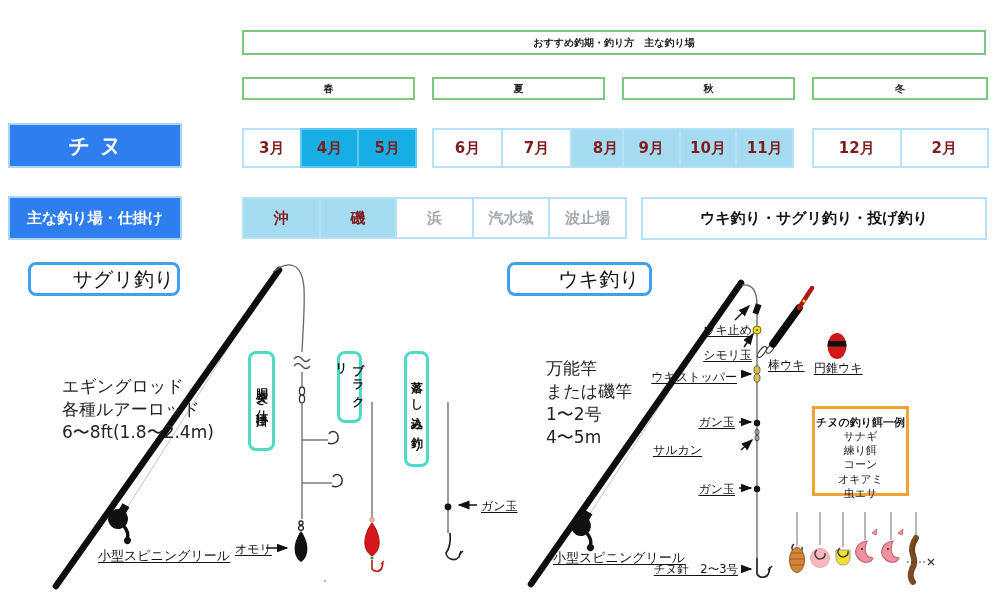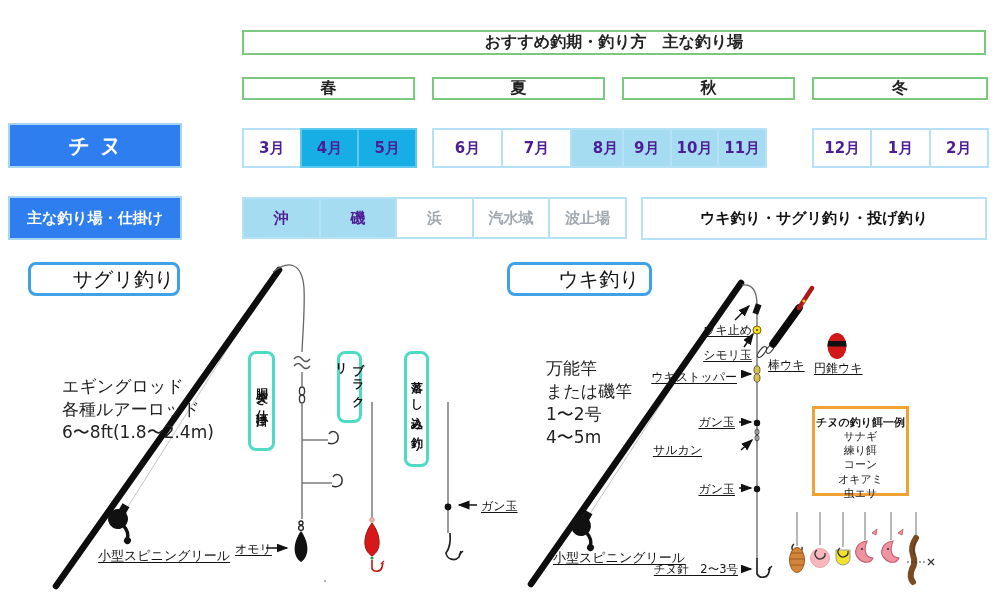--- a/index.html
+++ b/index.html
@@ -4,28 +4,28 @@
 <style>
   html,body{margin:0;padding:0;}
   body{
     width:1000px;height:598px;position:relative;background:#ffffff;
     font-family:"DejaVu Sans","Liberation Sans",sans-serif;
     overflow:hidden;color:#1a1a1a;
   }
   .abs{position:absolute;box-sizing:border-box;}
   .ctr{display:flex;align-items:center;justify-content:center;}
   
-  .green-box{border:2px solid #7bc87f;background:#fff;font-size:16px;font-weight:600;color:#222;}
+  .green-box{border:2px solid #7bc87f;background:#fff;font-size:10px;font-weight:600;color:#222;}
   
   .blue-chip{background:#2e7ef0;border:2px solid #a9d6f4;color:#fff;font-weight:bold;}
   
   .cellrow{display:flex;}
   .cell{flex:1;border:2px solid #b5e2f6;margin-left:-2px;background:#fff;
         display:flex;align-items:center;justify-content:center;
-        font-size:15px;font-weight:bold;color:#4c1d95;}
+        font-size:15px;font-weight:bold;color:#7f1d1d;}
   .cell:first-child{margin-left:0;}
   .cell.best{background:#17aee6;border-color:#5fc8ee;}
   .cell.good{background:#a6dcf2;border-color:#b5e2f6;}
   .cell.off{color:#a2a8ae;}
   .methods-box{border:2px solid #b5e2f6;background:#fff;font-size:15px;font-weight:bold;color:#111;}
   
   .sec-title{border:3px solid #3fa2e8;border-radius:8px;background:#fff;font-size:20px;color:#111;padding-left:39px;}
   
   .rig-label{border:3px solid #4fdac6;border-radius:8px;background:#fff;
              writing-mode:vertical-rl;text-orientation:upright;
@@ -203,28 +203,27 @@
 <div class="abs cellrow" style="left:242px;top:128px;width:175px;height:40px;">
   <div class="cell">3月</div>
   <div class="cell best">4月</div>
   <div class="cell best">5月</div>
 </div>
 <div class="abs cellrow" style="left:432px;top:128px;width:209px;height:40px;">
   <div class="cell">6月</div>
   <div class="cell">7月</div>
   <div class="cell good">8月</div>
 </div>
-<div class="abs cellrow" style="left:622px;top:128px;width:145px;height:40px;">
+<div class="abs cellrow" style="left:622px;top:128px;width:172px;height:40px;">
   <div class="cell good">9月</div>
   <div class="cell good">10月</div>
   <div class="cell good">11月</div>
 </div>
 <div class="abs cellrow" style="left:812px;top:128px;width:177px;height:40px;">
   <div class="cell">12月</div>
-  <div class="cell">1月</div>
   <div class="cell">2月</div>
 </div>
 
 <div class="abs blue-chip ctr" style="left:8px;top:196px;width:174px;height:44px;font-size:15px;">
   <span>主な釣り場・仕掛け</span>
 </div>
 
 <div class="abs cellrow" style="left:242px;top:197px;width:385px;height:42px;">
   <div class="cell good">沖</div>
   <div class="cell good">磯</div>

